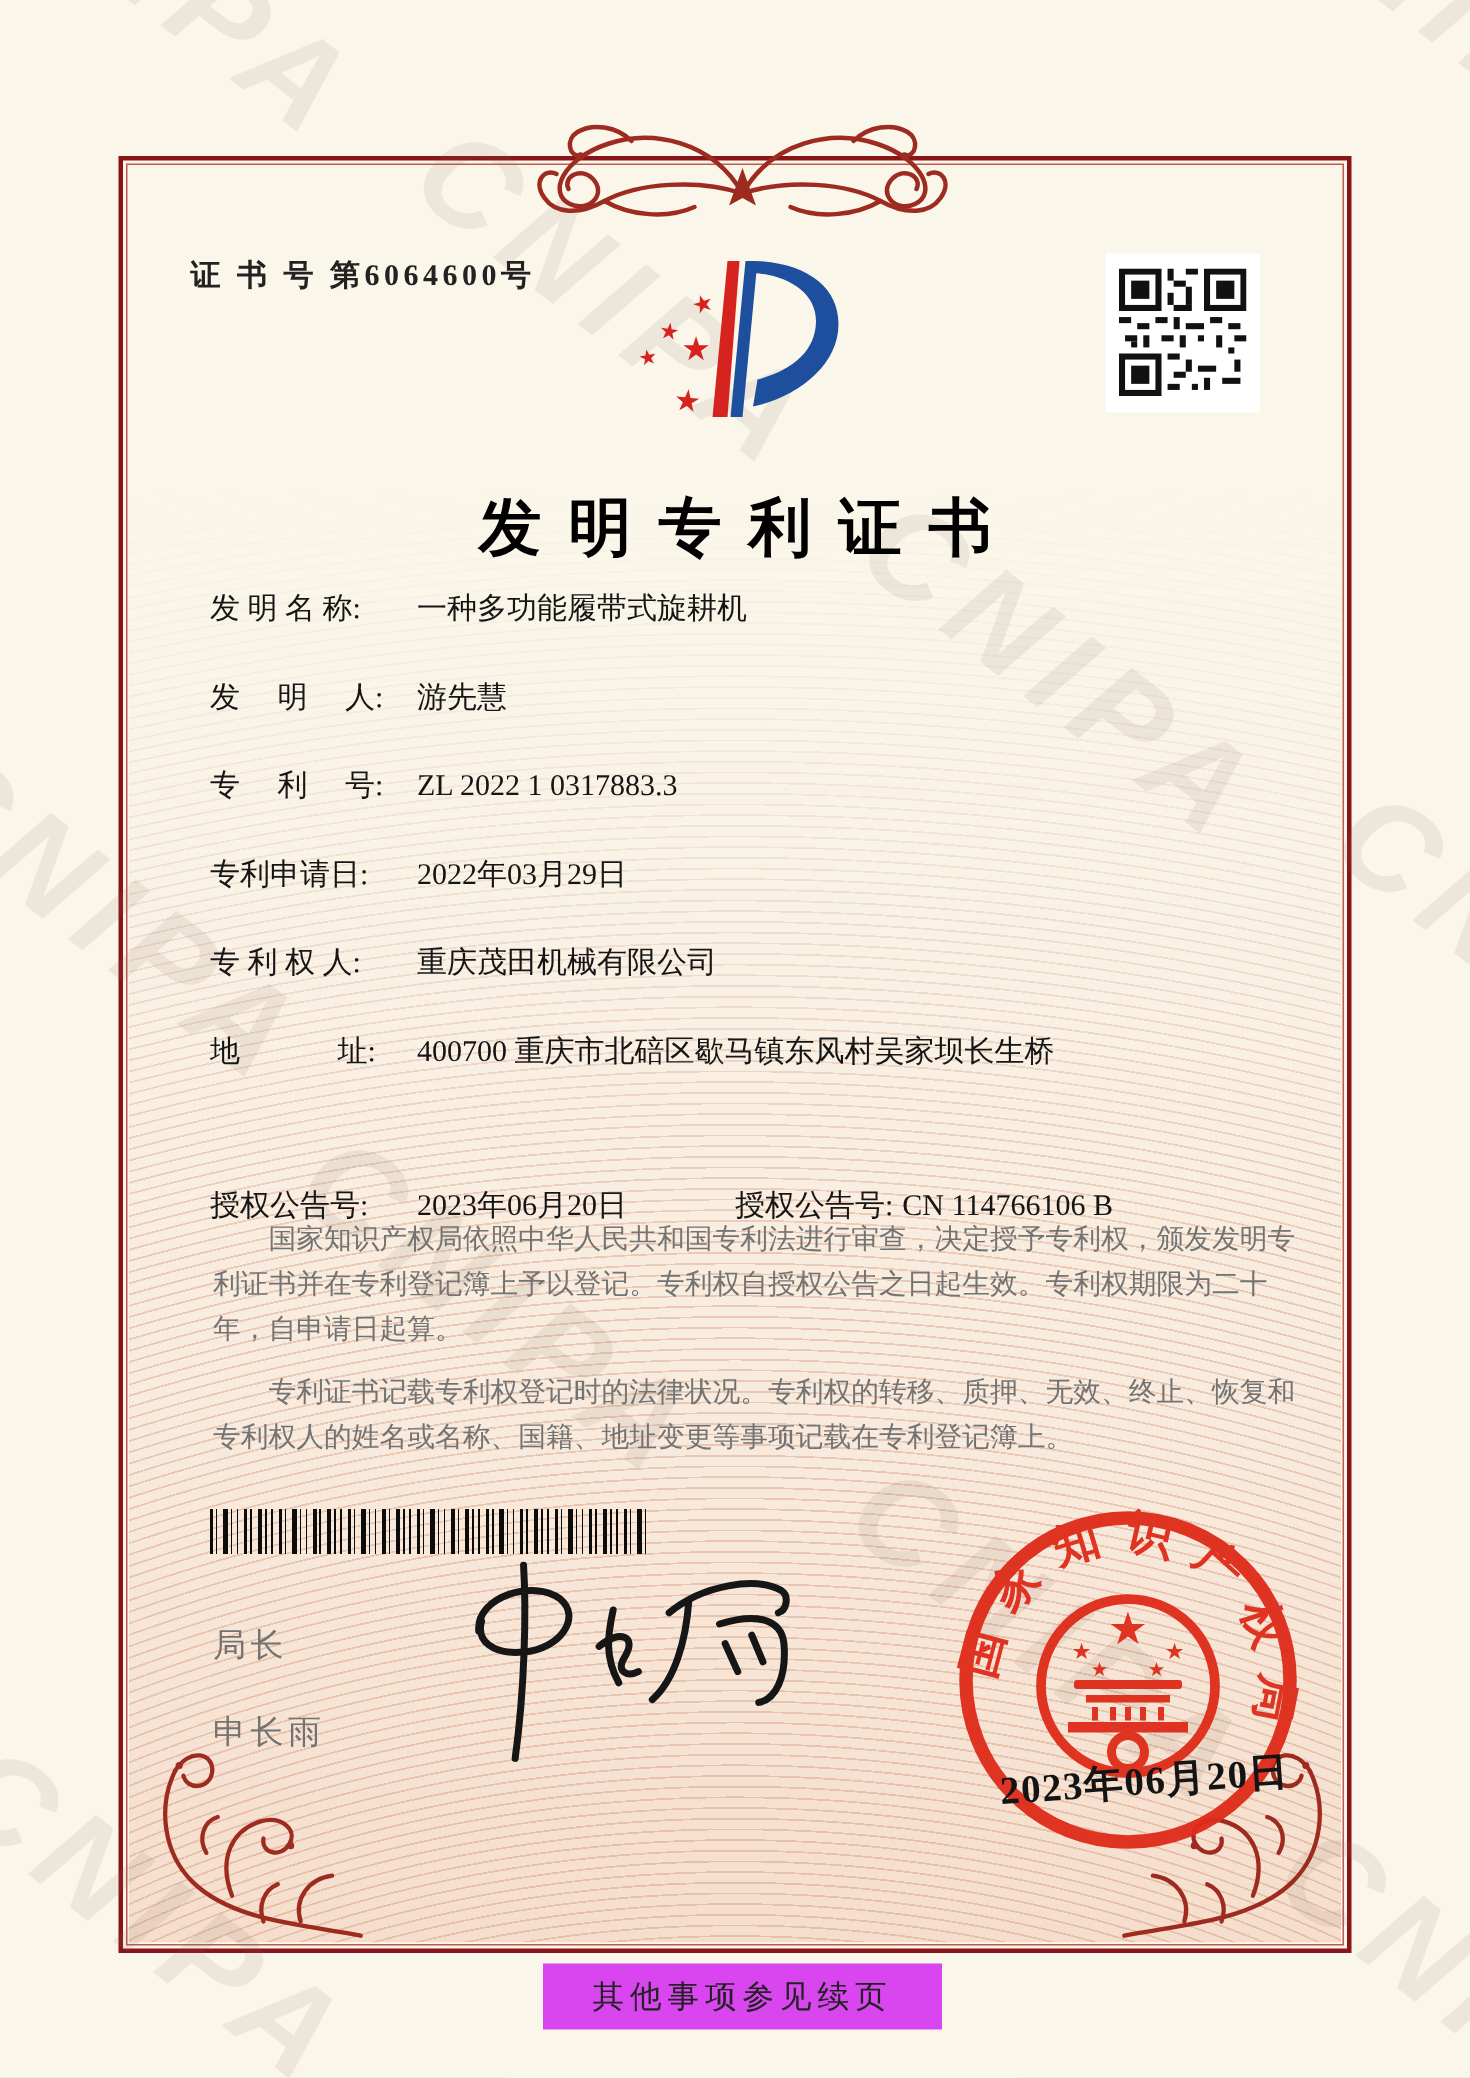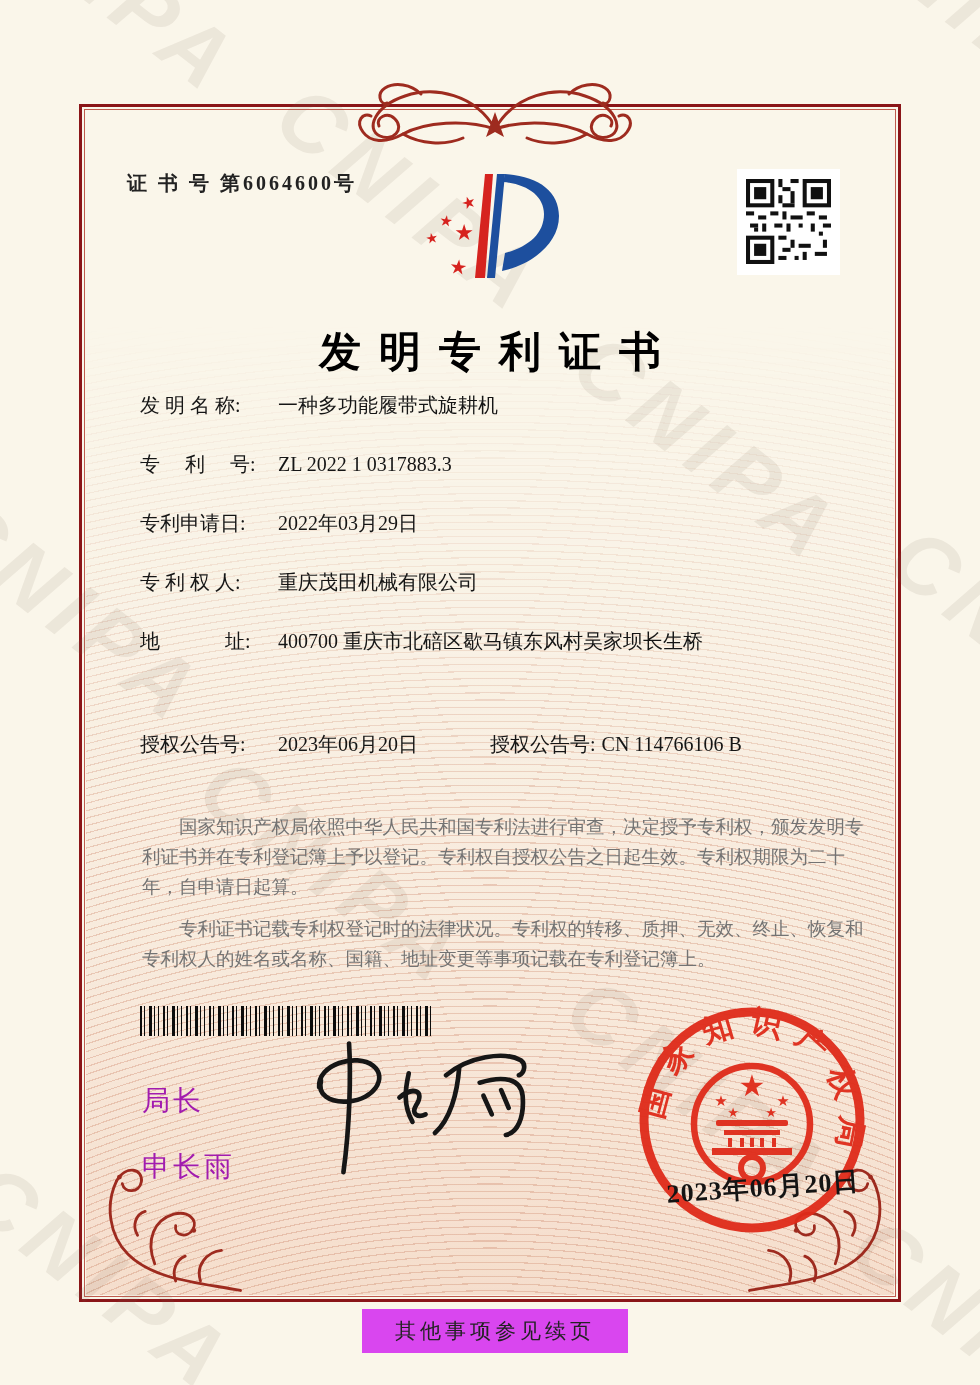--- a/index.html
+++ b/index.html
@@ -63,21 +63,21 @@
     background:repeating-linear-gradient(90deg,
       #0c0c0c 0 2px, rgba(0,0,0,0) 2px 4px,
       #0c0c0c 4px 5px, rgba(0,0,0,0) 5px 9px,
       #0c0c0c 9px 12px, rgba(0,0,0,0) 12px 14px,
       #0c0c0c 14px 15px, rgba(0,0,0,0) 15px 18px,
       #0c0c0c 18px 19px, rgba(0,0,0,0) 19px 23px);
   }
   .officer{
     position:absolute;left:142px;top:1082px;z-index:3;
     font-family:"Liberation Sans","DejaVu Sans",sans-serif;
-    font-size:28px;letter-spacing:3px;color:#a21caf;
+    font-size:22px;letter-spacing:3px;color:#737373;
   }
   .officer .name{margin-top:28px;}
   .signature{position:absolute;left:285px;top:1036px;width:255px;height:140px;z-index:3;}
   .seal{position:absolute;left:628px;top:1000px;width:248px;height:240px;z-index:3;opacity:.95;}
   .seal-date{
     position:absolute;left:652px;top:1170px;width:222px;z-index:4;text-align:center;
     font-size:26px;font-weight:700;color:#141414;transform:rotate(-4deg);letter-spacing:1px;
   }
   .page-no{position:absolute;left:0;top:1262px;width:100%;text-align:center;font-size:17px;color:#222;}
   .note-strip{
@@ -214,20 +214,23 @@
       </svg>
     </div>
 
     <h1 class="doc-title">发明专利证书</h1>
 
     <div class="fields">
       <div class="field-row">
         <span class="f-label">发 明 名 称:</span><span class="f-value">一种多功能履带式旋耕机</span>
       </div>
       <div class="field-row">
+        <span class="f-label">发　 明　 人:</span><span class="f-value">游先慧</span>
+      </div>
+      <div class="field-row">
         <span class="f-label">专　 利　 号:</span><span class="f-value">ZL 2022 1 0317883.3</span>
       </div>
       <div class="field-row">
         <span class="f-label">专利申请日:</span><span class="f-value">2022年03月29日</span>
       </div>
       <div class="field-row">
         <span class="f-label">专 利 权 人:</span><span class="f-value">重庆茂田机械有限公司</span>
       </div>
       <div class="field-row">
         <span class="f-label">地　　　 址:</span><span class="f-value">400700 重庆市北碚区歇马镇东风村吴家坝长生桥</span>

